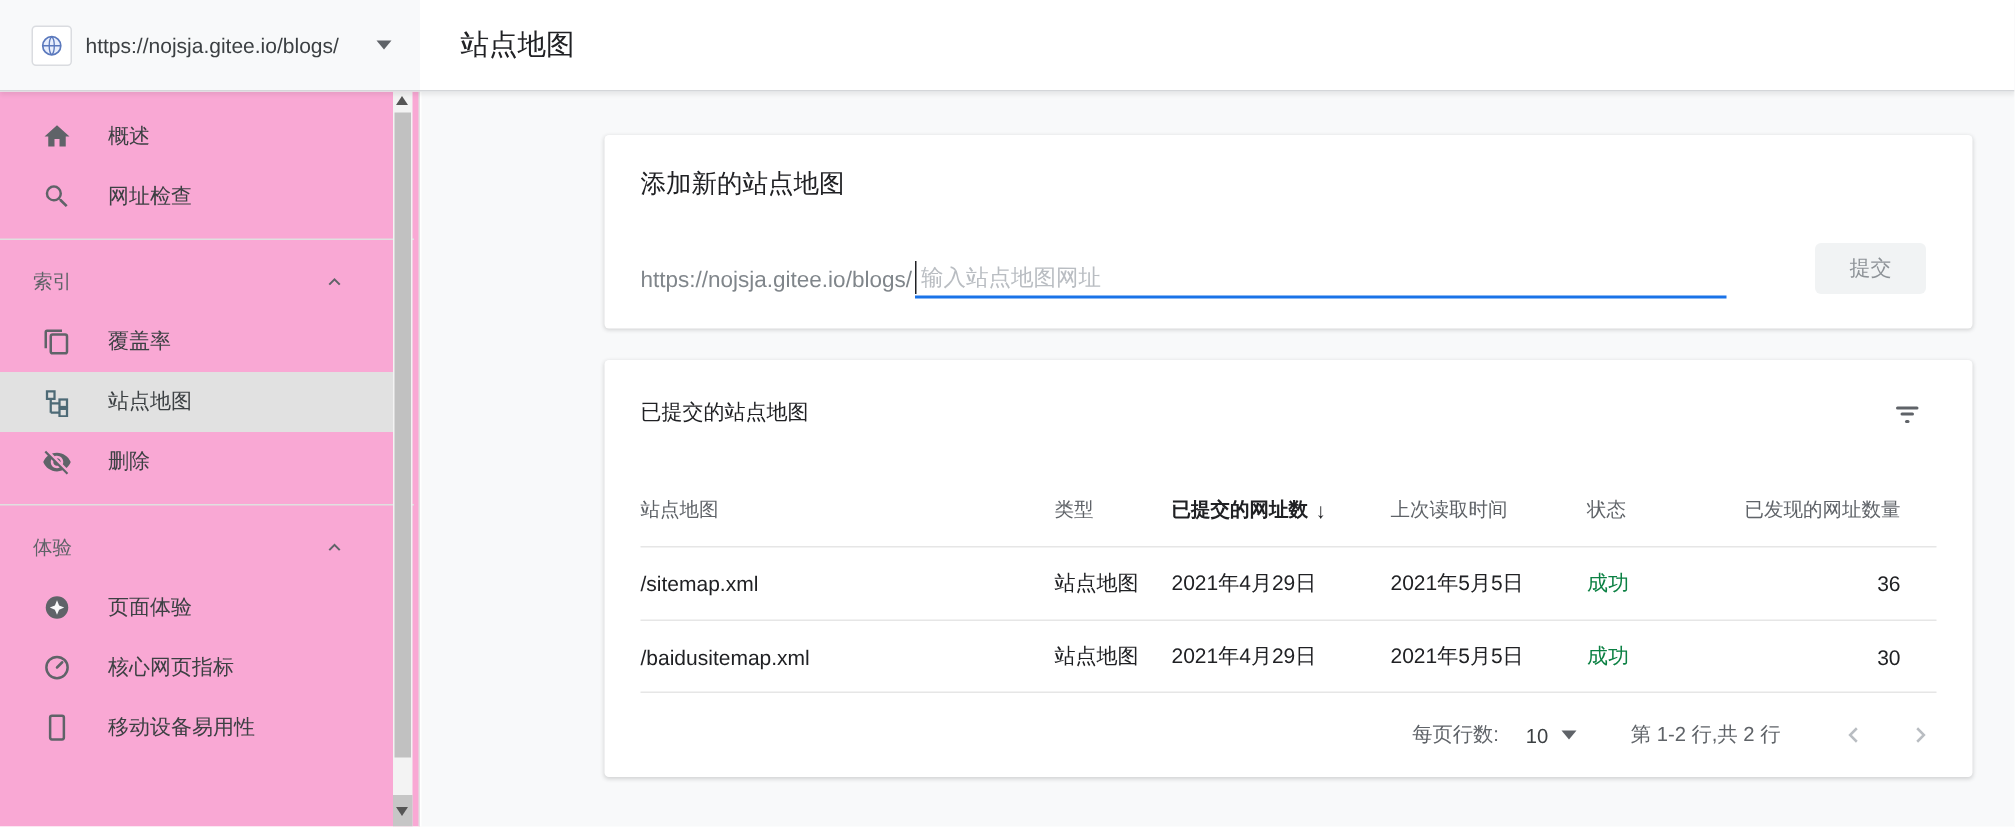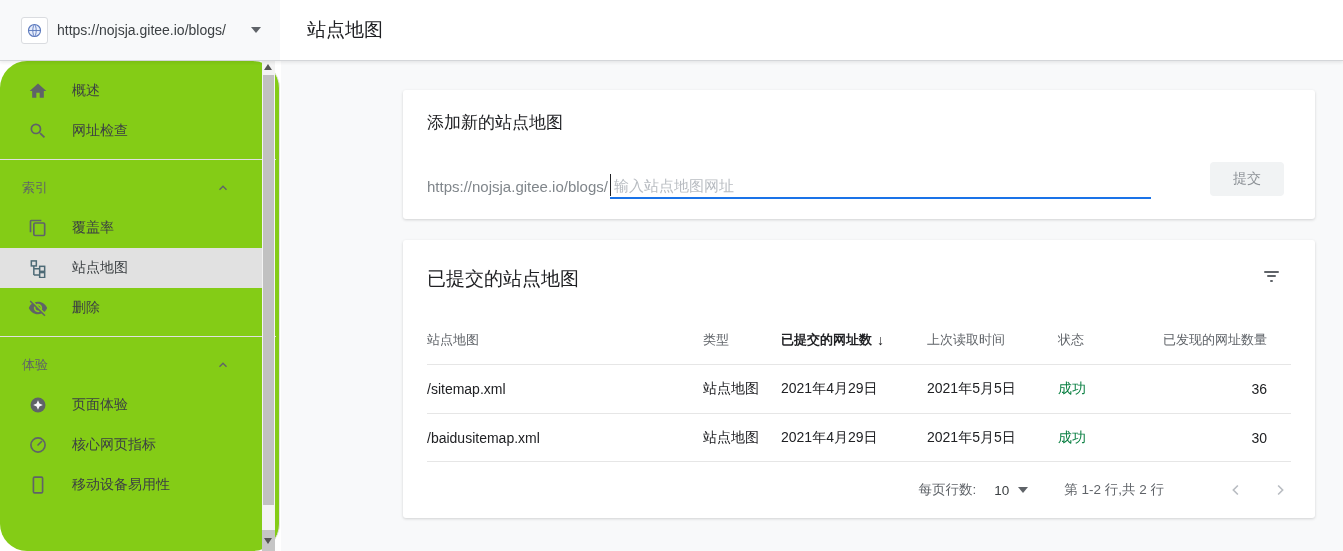--- a/index.html
+++ b/index.html
@@ -30,21 +30,21 @@
     position:absolute; right:19px; top:27px;
     width:0; height:0; border-left:5px solid transparent;
     border-right:5px solid transparent; border-top:6px solid #5f6368;
   }
   .page-title-area { flex:1; display:flex; align-items:center; background:#fff; }
   .page-title { margin-left:27px; font-size:19px; color:#202124; }
 
   
   .sidebar {
     position:absolute; left:0; top:61px; width:280px; height:490px;
-    background:#84cc16; border-right:1px solid #e3e3e3;border-radius:27px;
+    background:#f9a8d4; border-right:1px solid #e3e3e3;
   }
   .nav { padding-top:10px; width:263px; }
   .nav-item {
     height:40px; display:flex; align-items:center; cursor:pointer;
     padding-left:28px; color:#3c4043;
   }
   .nav-item.selected { background:#e1e1e1; }
   .nav-item .icon { width:20px; height:20px; color:#5f6368; flex:0 0 20px; }
   .nav-item .icon.teal { color:#4d6a76; }
   .nav-item .icon svg { width:20px; height:20px; display:block; }
@@ -102,21 +102,21 @@
     font-family:inherit; font-size:15px; color:#c2410c; padding-left:4px;
   }
   .sitemap-input::placeholder { color:#b9bdc2; opacity:1; }
   .submit-btn {
     position:absolute; left:807px; top:72px; width:74px; height:34px;
     background:#f1f3f4; border:none; border-radius:4px; cursor:default;
     font-family:Liberation Serif, serif; font-size:14px; color:#8d9297;
     display:flex; align-items:center; justify-content:center;
   }
 
-  .submitted-card-title { position:absolute; left:24px; top:26px; font-size:19px; color:#202124; }
+  .submitted-card-title { position:absolute; left:24px; top:26px; font-size:14px; color:#202124; }
   .filter-btn {
     position:absolute; right:34px; top:26px; width:20px; height:20px;
     cursor:pointer; display:flex; flex-direction:column; align-items:center;
     justify-content:center; gap:2.5px;
   }
   .filter-btn i { display:block; height:2px; background:#5f6368; border-radius:1px; }
   .filter-btn i:nth-child(1){ width:15px; }
   .filter-btn i:nth-child(2){ width:9px; }
   .filter-btn i:nth-child(3){ width:3px; }
 
@@ -138,21 +138,21 @@
     display:flex; align-items:center; justify-content:flex-end;
     padding-right:26px; color:#5f6368; font-size:13.5px;
   }
   .rpp-label { margin-right:18px; }
   .rows-select { display:flex; align-items:center; cursor:pointer; margin-right:36px; }
   .rows-select .value { color:#3c4043; margin-right:9px; }
   .select-caret {
     width:0; height:0; border-left:5px solid transparent;
     border-right:5px solid transparent; border-top:6px solid #5f6368;
   }
-  .range-label { margin-right:63px; }
+  .range-label { margin-right:40px; }
   .page-btn { width:18px; height:18px; color:#b9bdc2; cursor:default; }
   .page-btn svg { width:18px; height:18px; display:block; }
   .page-btn.prev { margin-right:26px; }
 </style>
 </head>
 <body>
 
 <div class="header">
   <div class="property-selector">
     <div class="globe-box">

